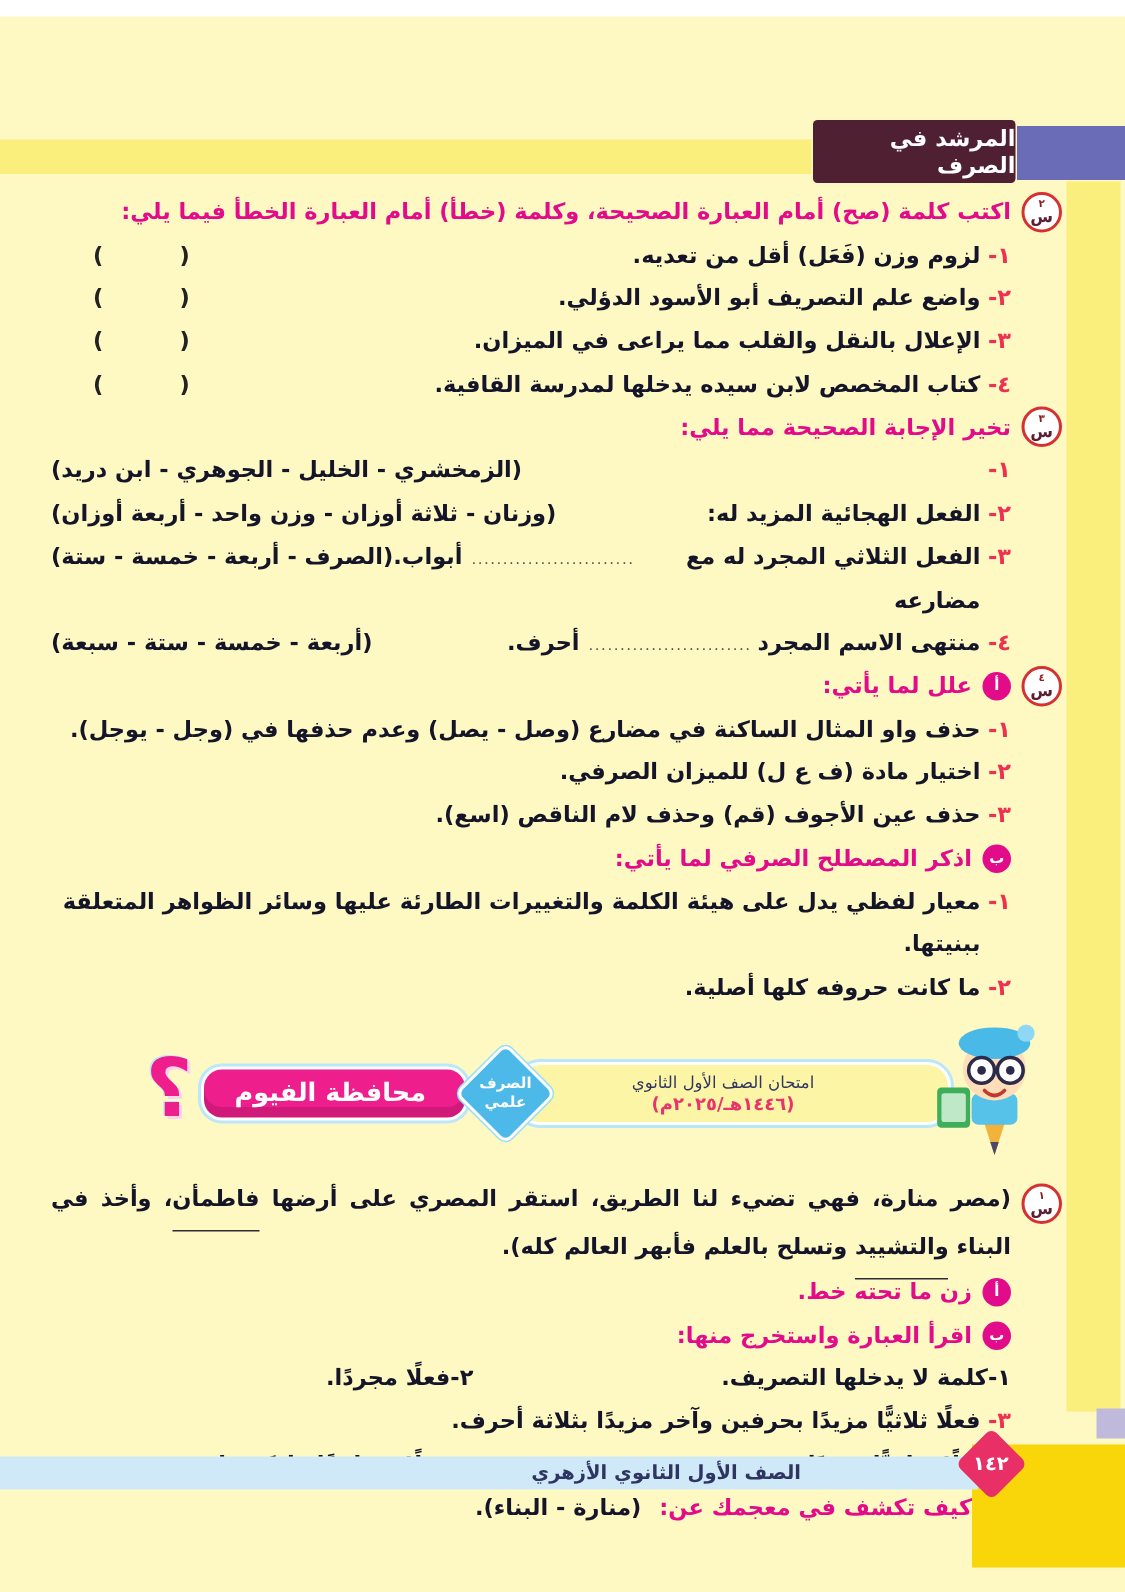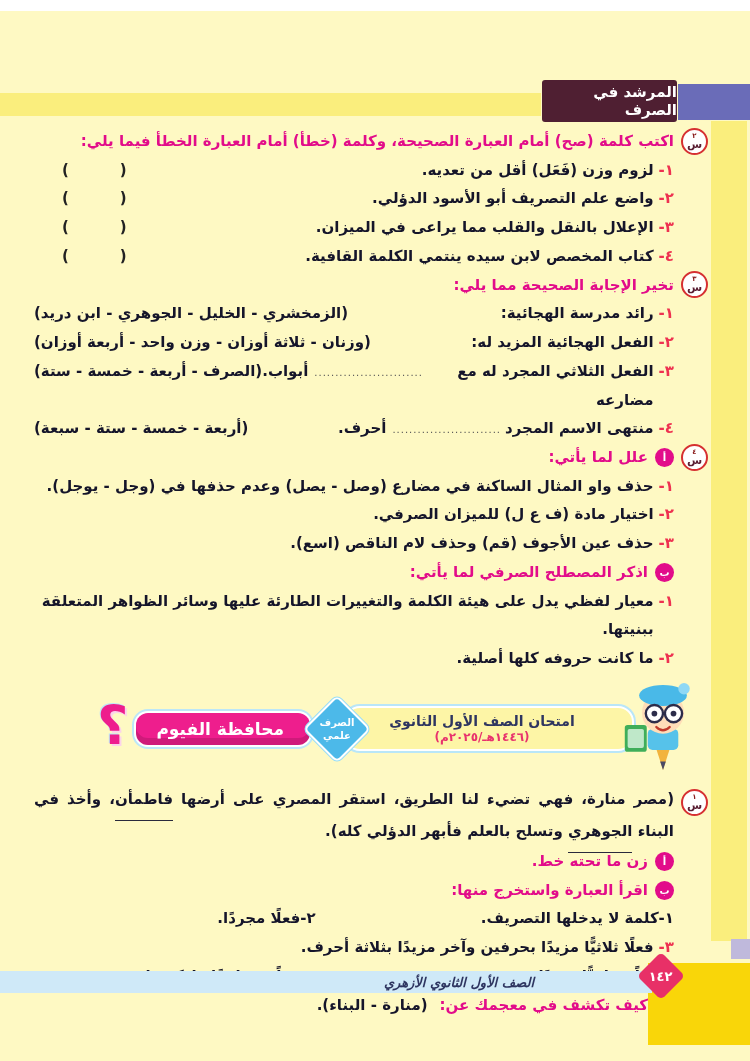--- a/index.html
+++ b/index.html
@@ -13,21 +13,21 @@
   .periwinkle  { position:absolute; top:73px;  right:0;  width:72px;  height:36px; background:#6a6cb8; }
   .title-box   { position:absolute; top:69px;  right:73px; width:135px; height:42px; background:#4f1f32;
                  border-radius:3px; display:flex; align-items:center; justify-content:center; }
   .title-box span { color:#ffffff; font-weight:700; font-size:15px; }
   .corner-purple { position:absolute; top:928px; right:0; width:19px; height:20px; background:#bfb9dc; }
   .corner-yellow { position:absolute; top:952px; right:0; width:102px; height:82px; background:#f9d609; }
 
   
   .footer-bar { position:absolute; top:960px; left:0; width:652px; height:22px; background:#cfe9f8;
                 display:flex; align-items:center; justify-content:flex-start; padding-right:118px; }
-  .footer-bar span { color:#2e3560; font-weight:700; font-size:13px;font-style:italic; }
+  .footer-bar span { color:#2e3560; font-weight:700; font-size:13px; }
   .page-diamond { position:absolute; top:948px; right:72px; width:34px; height:34px; background:#e83067;
                   transform:rotate(45deg); border-radius:5px; display:flex; align-items:center; justify-content:center; }
   .page-diamond span { transform:rotate(-45deg); color:#fff; font-weight:700; font-size:13px; }
 
   
   .content { position:relative; padding:116px 42px 0 34px; color:#15152a; font-size:15px; font-weight:700; }
   .qhead-row { display:flex; align-items:center; gap:7px; line-height:1.9; }
   .qhead { color:#e20c8a; font-size:15px; font-weight:700; }
   .q-icon { flex:0 0 auto; width:27px; height:27px; border:2.5px solid #d63031; border-radius:50%;
             background:#fff; display:flex; flex-direction:column; align-items:center; justify-content:center; line-height:1; }
@@ -44,21 +44,21 @@
   .slotcol { padding-left:28px; }
   .opts { white-space:nowrap; color:#15152a; }
   .dots { color:#555; font-weight:400; font-size:10px; letter-spacing:1px; margin:0 4px; }
   .after { margin-right:2px; }
 
   
   .banner { display:flex; align-items:center; margin:10px 2px 8px 0; height:92px; }
   .mascot { flex:0 0 auto; margin-left:-14px; z-index:3; }
   .exam-box { background:#fdf5a6; border:2px solid #ffffff; box-shadow:0 0 0 2px #b9e6f8; border-radius:16px;
               padding:5px 34px 5px 20px; text-align:center; min-width:290px; }
-  .exam-box .etitle { color:#2e3560; font-weight:700; font-size:14px; display:block; }
+  .exam-box .etitle { color:#2e3560; font-weight:400; font-size:11px; display:block; }
   .exam-box .edate  { color:#e8336d; font-weight:700; font-size:12px; display:block; margin-top:1px; }
   .diamond { width:48px; height:48px; background:#4cb9e9; border:2px solid #ffffff; box-shadow:0 0 0 1px #9adef6;
              transform:rotate(45deg); border-radius:6px; margin:0 -17px; z-index:2;
              display:flex; align-items:center; justify-content:center; }
   .diamond .din { transform:rotate(-45deg); color:#fff; font-size:10px; font-weight:700; text-align:center; line-height:1.25; }
   .ribbon { background:#ee1e8d; height:32px; border-radius:12px; padding:0 26px 0 20px; display:flex; align-items:center;
             box-shadow:inset 0 -7px 0 rgba(0,0,0,.13), 0 0 0 2px #fff, 0 0 0 4px #bce7f8; margin-right:20px; }
   .ribbon span { color:#fff; font-size:17px; font-weight:700; white-space:nowrap; }
   .qmark { font-size:54px; font-weight:700; color:#ee1e8d; text-shadow:2px 2px 0 #fbd3ea, -1px -1px 0 #bce7f8;
            margin:0 8px 6px 0; line-height:1; }
@@ -109,36 +109,35 @@
     <div class="item-row split indent1 slotcol">
       <span class="rightpart">
           <span class="inum">٣-</span>
           <span>الإعلال بالنقل والقلب مما يراعى في الميزان.</span>
         </span>
       <span class="slot">(        )</span>
     </div>
     <div class="item-row split indent1 slotcol">
       <span class="rightpart">
           <span class="inum">٤-</span>
-          <span>كتاب المخصص لابن سيده ينتمي الكلمة القافية.</span>
+          <span>كتاب المخصص لابن سيده يدخلها لمدرسة القافية.</span>
         </span>
       <span class="slot">(        )</span>
     </div>
 
     <div class="qhead-row">
       <span class="q-icon">
         <span class="qnum">٣</span>
         <span class="qsin">س</span>
       </span>
       <span class="qhead">تخير الإجابة الصحيحة مما يلي:</span>
     </div>
     <div class="item-row split indent1">
       <span class="rightpart">
           <span class="inum">١-</span>
-          <span>رائد مدرسة الهجائية:</span>
         </span>
       <span class="opts">(الزمخشري - الخليل - الجوهري - ابن دريد)</span>
     </div>
     <div class="item-row split indent1">
       <span class="rightpart">
           <span class="inum">٢-</span>
           <span>الفعل الهجائية المزيد له:</span>
         </span>
       <span class="opts">(وزنان - ثلاثة أوزان - وزن واحد - أربعة أوزان)</span>
     </div>
@@ -227,21 +226,21 @@
         <span>محافظة الفيوم</span>
       </div>
       <span class="qmark">؟</span>
     </div>
 
     <div class="passage">
       <span class="q-icon">
         <span class="qnum">١</span>
         <span class="qsin">س</span>
       </span>
-      <span>(مصر منارة، فهي تضيء لنا الطريق، استقر المصري على أرضها </span><span class="uline">فاطمأن</span><span>، وأخذ في البناء </span><span class="uline">الجوهري</span><span> وتسلح بالعلم فأبهر الدؤلي كله).</span>
+      <span>(مصر منارة، فهي تضيء لنا الطريق، استقر المصري على أرضها </span><span class="uline">فاطمأن</span><span>، وأخذ في البناء </span><span class="uline">والتشييد</span><span> وتسلح بالعلم فأبهر العالم كله).</span>
     </div>
     <div class="qhead-row indent1">
       <span class="p-badge">أ</span>
       <span class="qhead">زن ما تحته خط.</span>
     </div>
     <div class="qhead-row indent1">
       <span class="p-badge">ب</span>
       <span class="qhead">اقرأ العبارة واستخرج منها:</span>
     </div>
     <div class="dual indent1">

